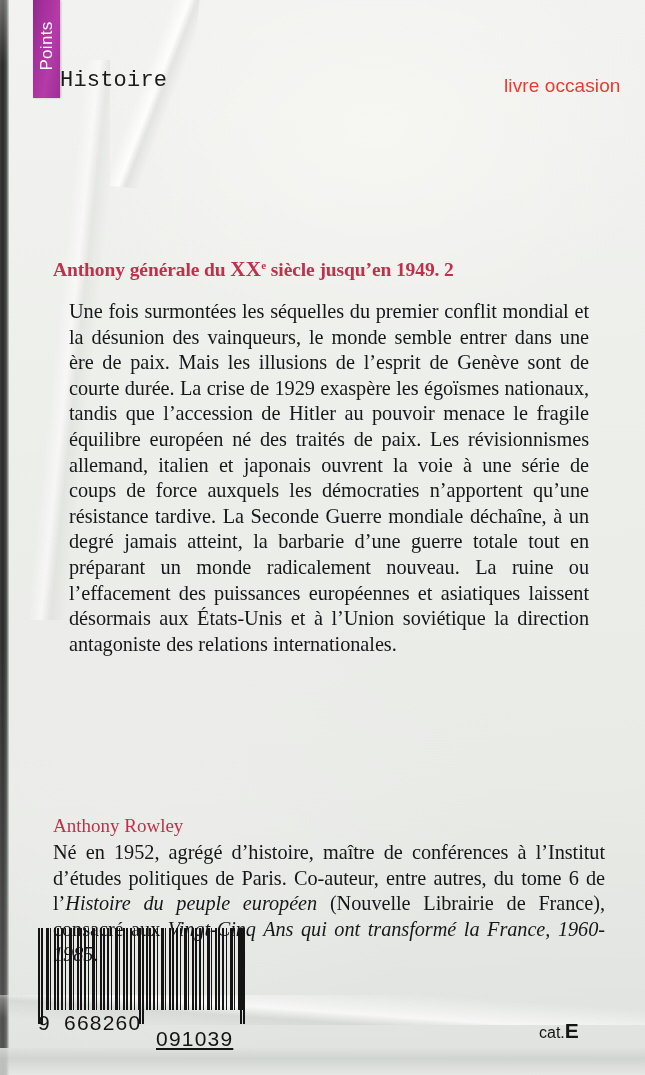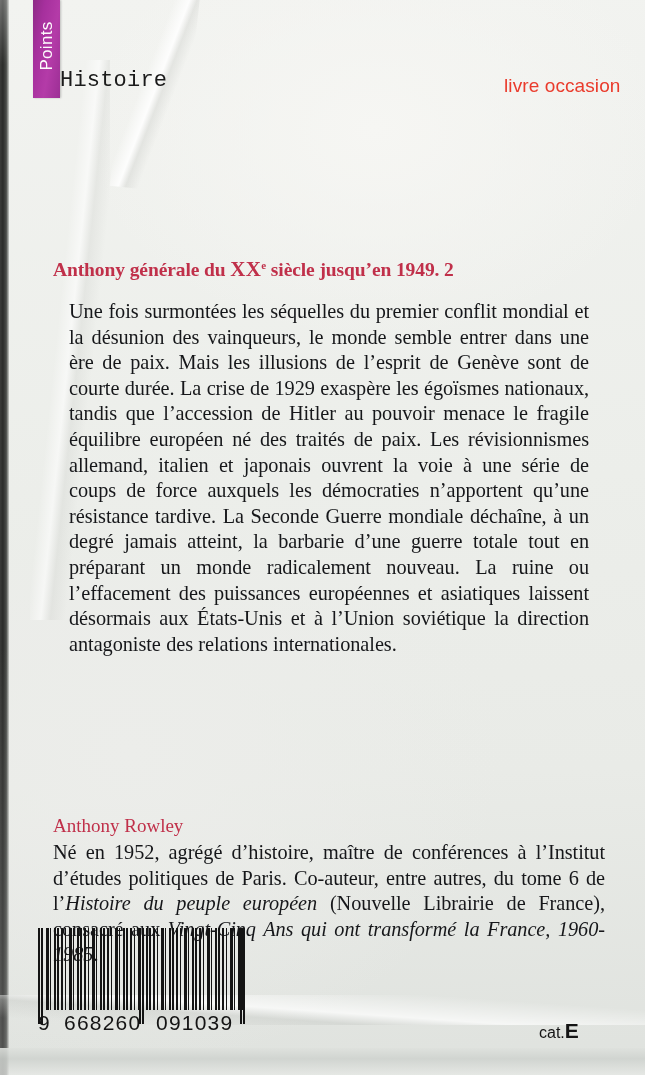--- a/index.html
+++ b/index.html
@@ -217,21 +217,21 @@
   .barcode-digits .lead {
     position: absolute;
     left: 0; top: 0;
   }
   .barcode-digits .left-group {
     position: absolute;
     left: 26px; top: 0;
   }
   .barcode-digits .right-group {
     position: absolute;
-    left: 118px; top: 0;
+    left: 118px; top: 16px; text-decoration: underline;
   }
 
   
   .imprint {
     position: absolute;
     left: 246px;
     top: 1000px;
     font-family: "Liberation Serif", serif;
     font-size: 13.5px;
     line-height: 17.5px;

